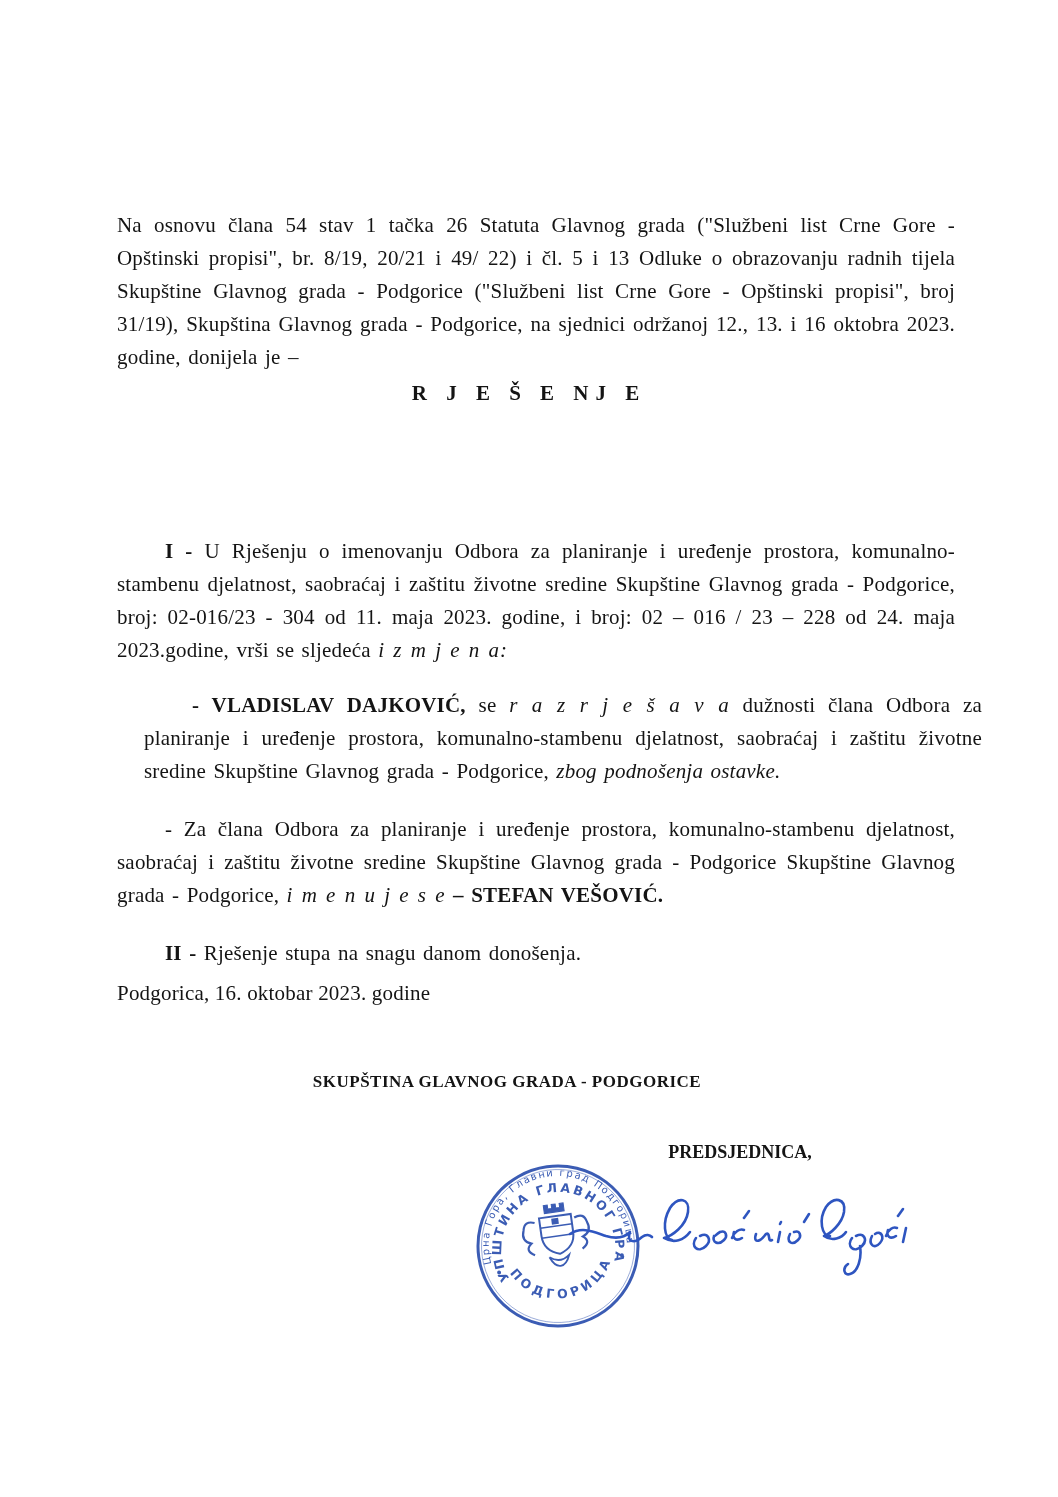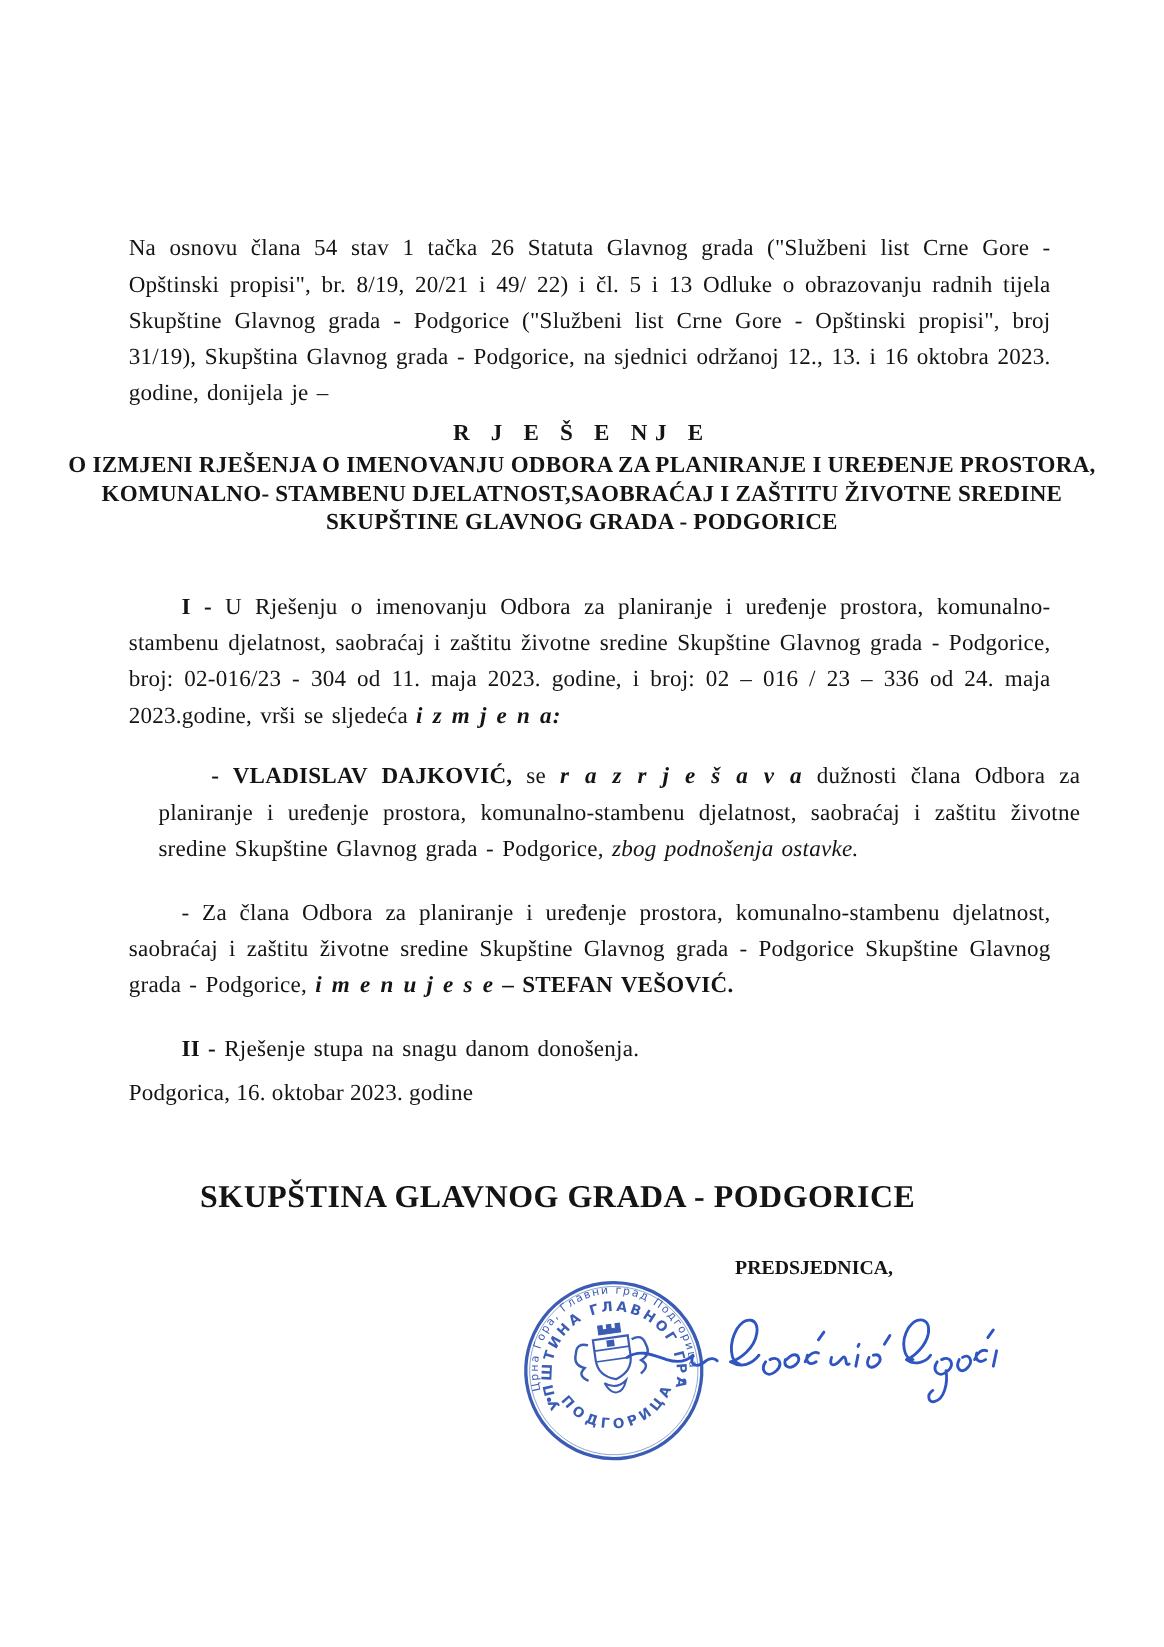--- a/index.html
+++ b/index.html
@@ -15,40 +15,40 @@
     position:absolute;
     left:117px; width:838px;
     font-size:21px; line-height:33px;
     text-align:justify;
     letter-spacing:0.2px;
     word-spacing:2px;
   }
   .indent { text-indent:48px; }
   .b  { font-weight:bold; }
   .i  { font-style:italic; }
-  .bi { font-weight:bold; font-style:italic; }
+  .bi { font-weight:normal; font-style:italic; }
   .sp { letter-spacing:1px; }
 
   .title-block {
     position:absolute; left:60px; top:380px; width:938px;
     text-align:center; font-weight:bold;
     font-size:21px; line-height:26px;
     letter-spacing:0.2px;
   }
   .title-line1 { letter-spacing:7px; margin-bottom:3px; }
 
   .ref-block {
     position:absolute; left:117px; top:976px;
     font-size:21px; line-height:34px;
     letter-spacing:0.2px;
   }
 
   .issuer {
     position:absolute; left:37px; top:1072px; width:940px;
-    text-align:center; font-weight:bold; font-size:29px;
+    text-align:center; font-weight:bold; font-size:17px;
     letter-spacing:0.5px;
   }
 
   .sig-block {
     position:absolute; left:560px; top:1136px; width:360px;
     text-align:center; font-weight:bold;
     font-size:18px; line-height:32px;
   }
 
   .stamp {
@@ -65,25 +65,24 @@
 <body>
 
 <div class="page">
 
   <p class="para" style="top:188px;">
     <span>Na osnovu člana 54 stav 1 tačka 26 Statuta Glavnog grada ("Službeni list Crne Gore - Opštinski propisi", br. 8/19, 20/21 i 49/ 22) i čl. 5 i 13 Odluke o obrazovanju radnih tijela Skupštine Glavnog grada - Podgorice ("Službeni list Crne Gore  - Opštinski propisi", broj 31/19), Skupština Glavnog grada - Podgorice, na sjednici održanoj 12., 13. i 16 oktobra 2023. godine, donijela je –</span>
   </p>
 
   <div class="title-block">
     <div class="title-line1">R J E Š E NJ E</div>
-    <div>O IZMJENI RJEŠENJA O IMENOVANJU ODBORA ZA PLANIRANJE I UREĐENJE PROSTORA, KOMUNALNO- STAMBENU DJELATNOST,SAOBRAĆAJ I ZAŠTITU ŽIVOTNE SREDINE SKUPŠTINE GLAVNOG GRADA - PODGORICE</div>
   </div>
 
   <p class="para indent" style="top:514px;">
-    <span class="b">I -</span><span> U Rješenju o imenovanju Odbora za planiranje i uređenje prostora, komunalno-stambenu djelatnost, saobraćaj i zaštitu životne sredine  Skupštine Glavnog grada - Podgorice, broj: 02-016/23 - 304  od 11. maja 2023. godine,  i broj: 02 – 016 / 23 – 336  od 24. maja 2023.godine, vrši se sljedeća </span><span class="bi sp">i z m j e n a:</span>
+    <span class="b">I -</span><span> U Rješenju o imenovanju Odbora za planiranje i uređenje prostora, komunalno-stambenu djelatnost, saobraćaj i zaštitu životne sredine  Skupštine Glavnog grada - Podgorice, broj: 02-016/23 - 304  od 11. maja 2023. godine,  i broj: 02 – 016 / 23 – 228  od 24. maja 2023.godine, vrši se sljedeća </span><span class="bi sp">i z m j e n a:</span>
   </p>
 
   <p class="para indent" style="top:668px;margin-left:27px;">
     <span class="b">- VLADISLAV DAJKOVIĆ,</span><span>  se </span><span class="bi sp">r a z r j e š a v a</span><span> dužnosti člana Odbora za planiranje i uređenje prostora, komunalno-stambenu djelatnost, saobraćaj i zaštitu životne sredine  Skupštine Glavnog grada - Podgorice, </span><span class="i">zbog podnošenja ostavke.</span>
   </p>
 
   <p class="para indent" style="top:792px;">
     <span>- Za člana  Odbora za planiranje i uređenje prostora, komunalno-stambenu djelatnost, saobraćaj i zaštitu životne sredine  Skupštine Glavnog grada - Podgorice Skupštine Glavnog grada -  Podgorice,  </span><span class="bi sp">i m e n u j e  s e</span><span class="b"> – STEFAN VEŠOVIĆ.</span>
   </p>
 

